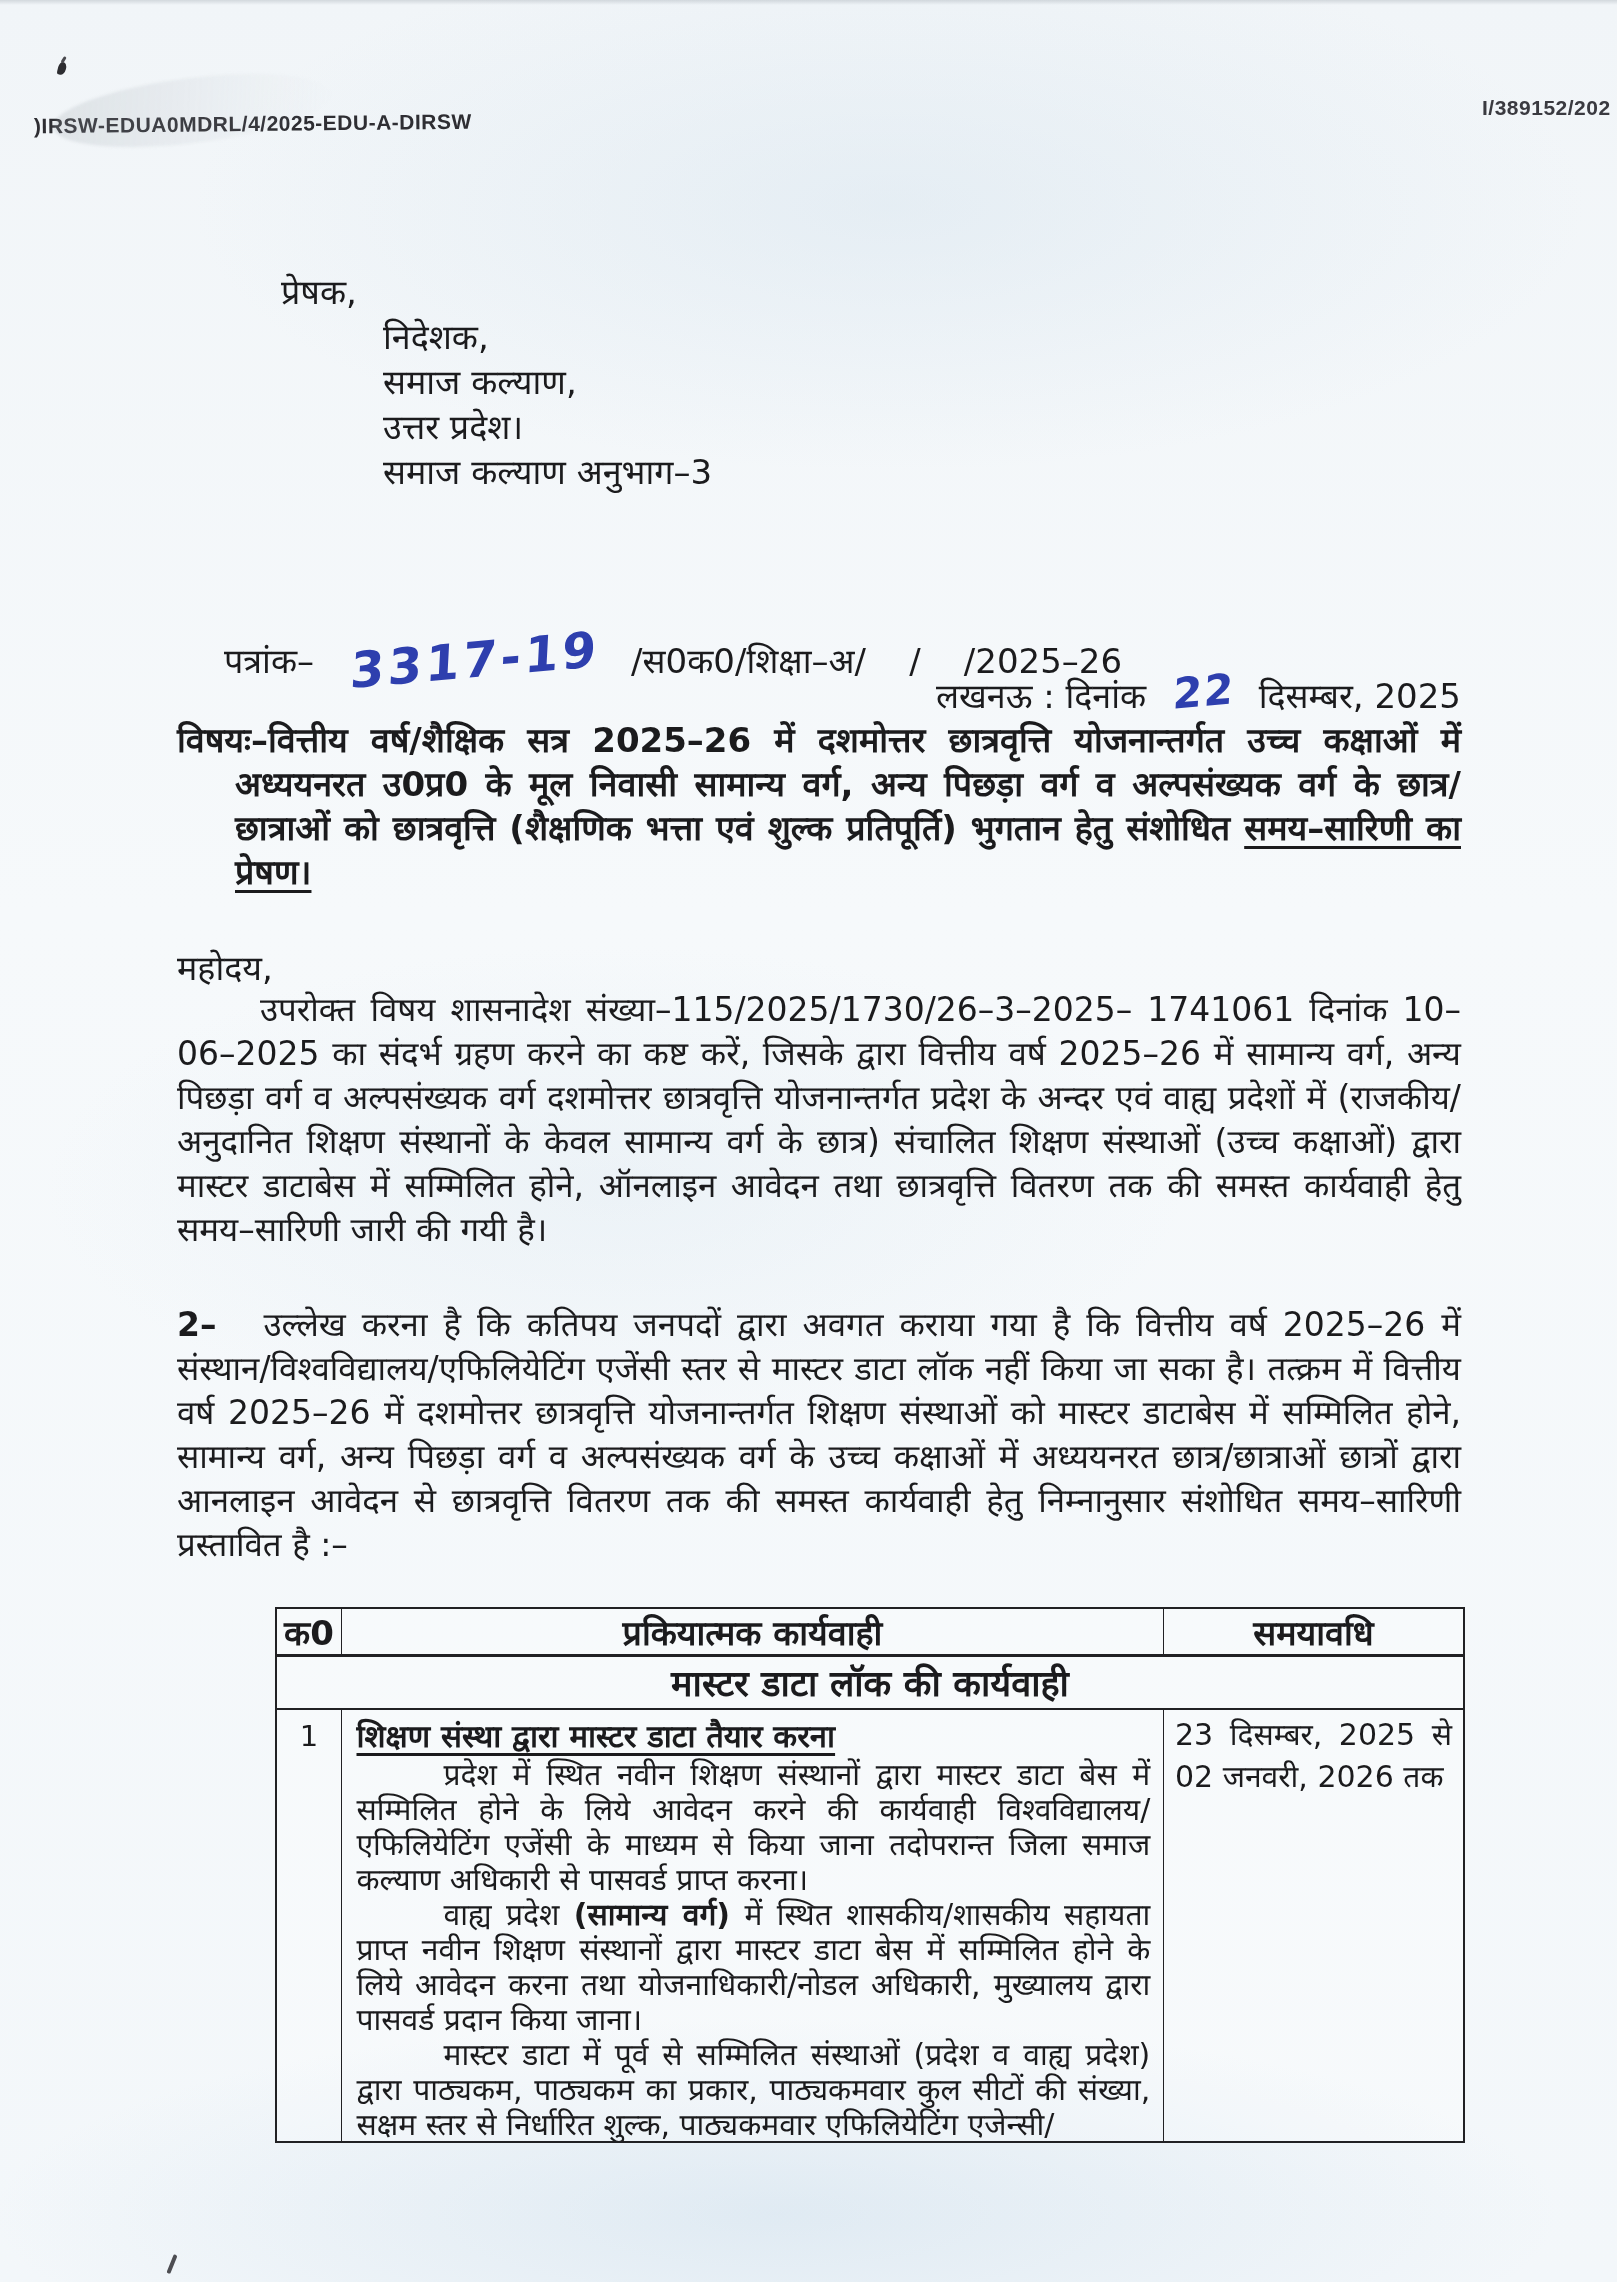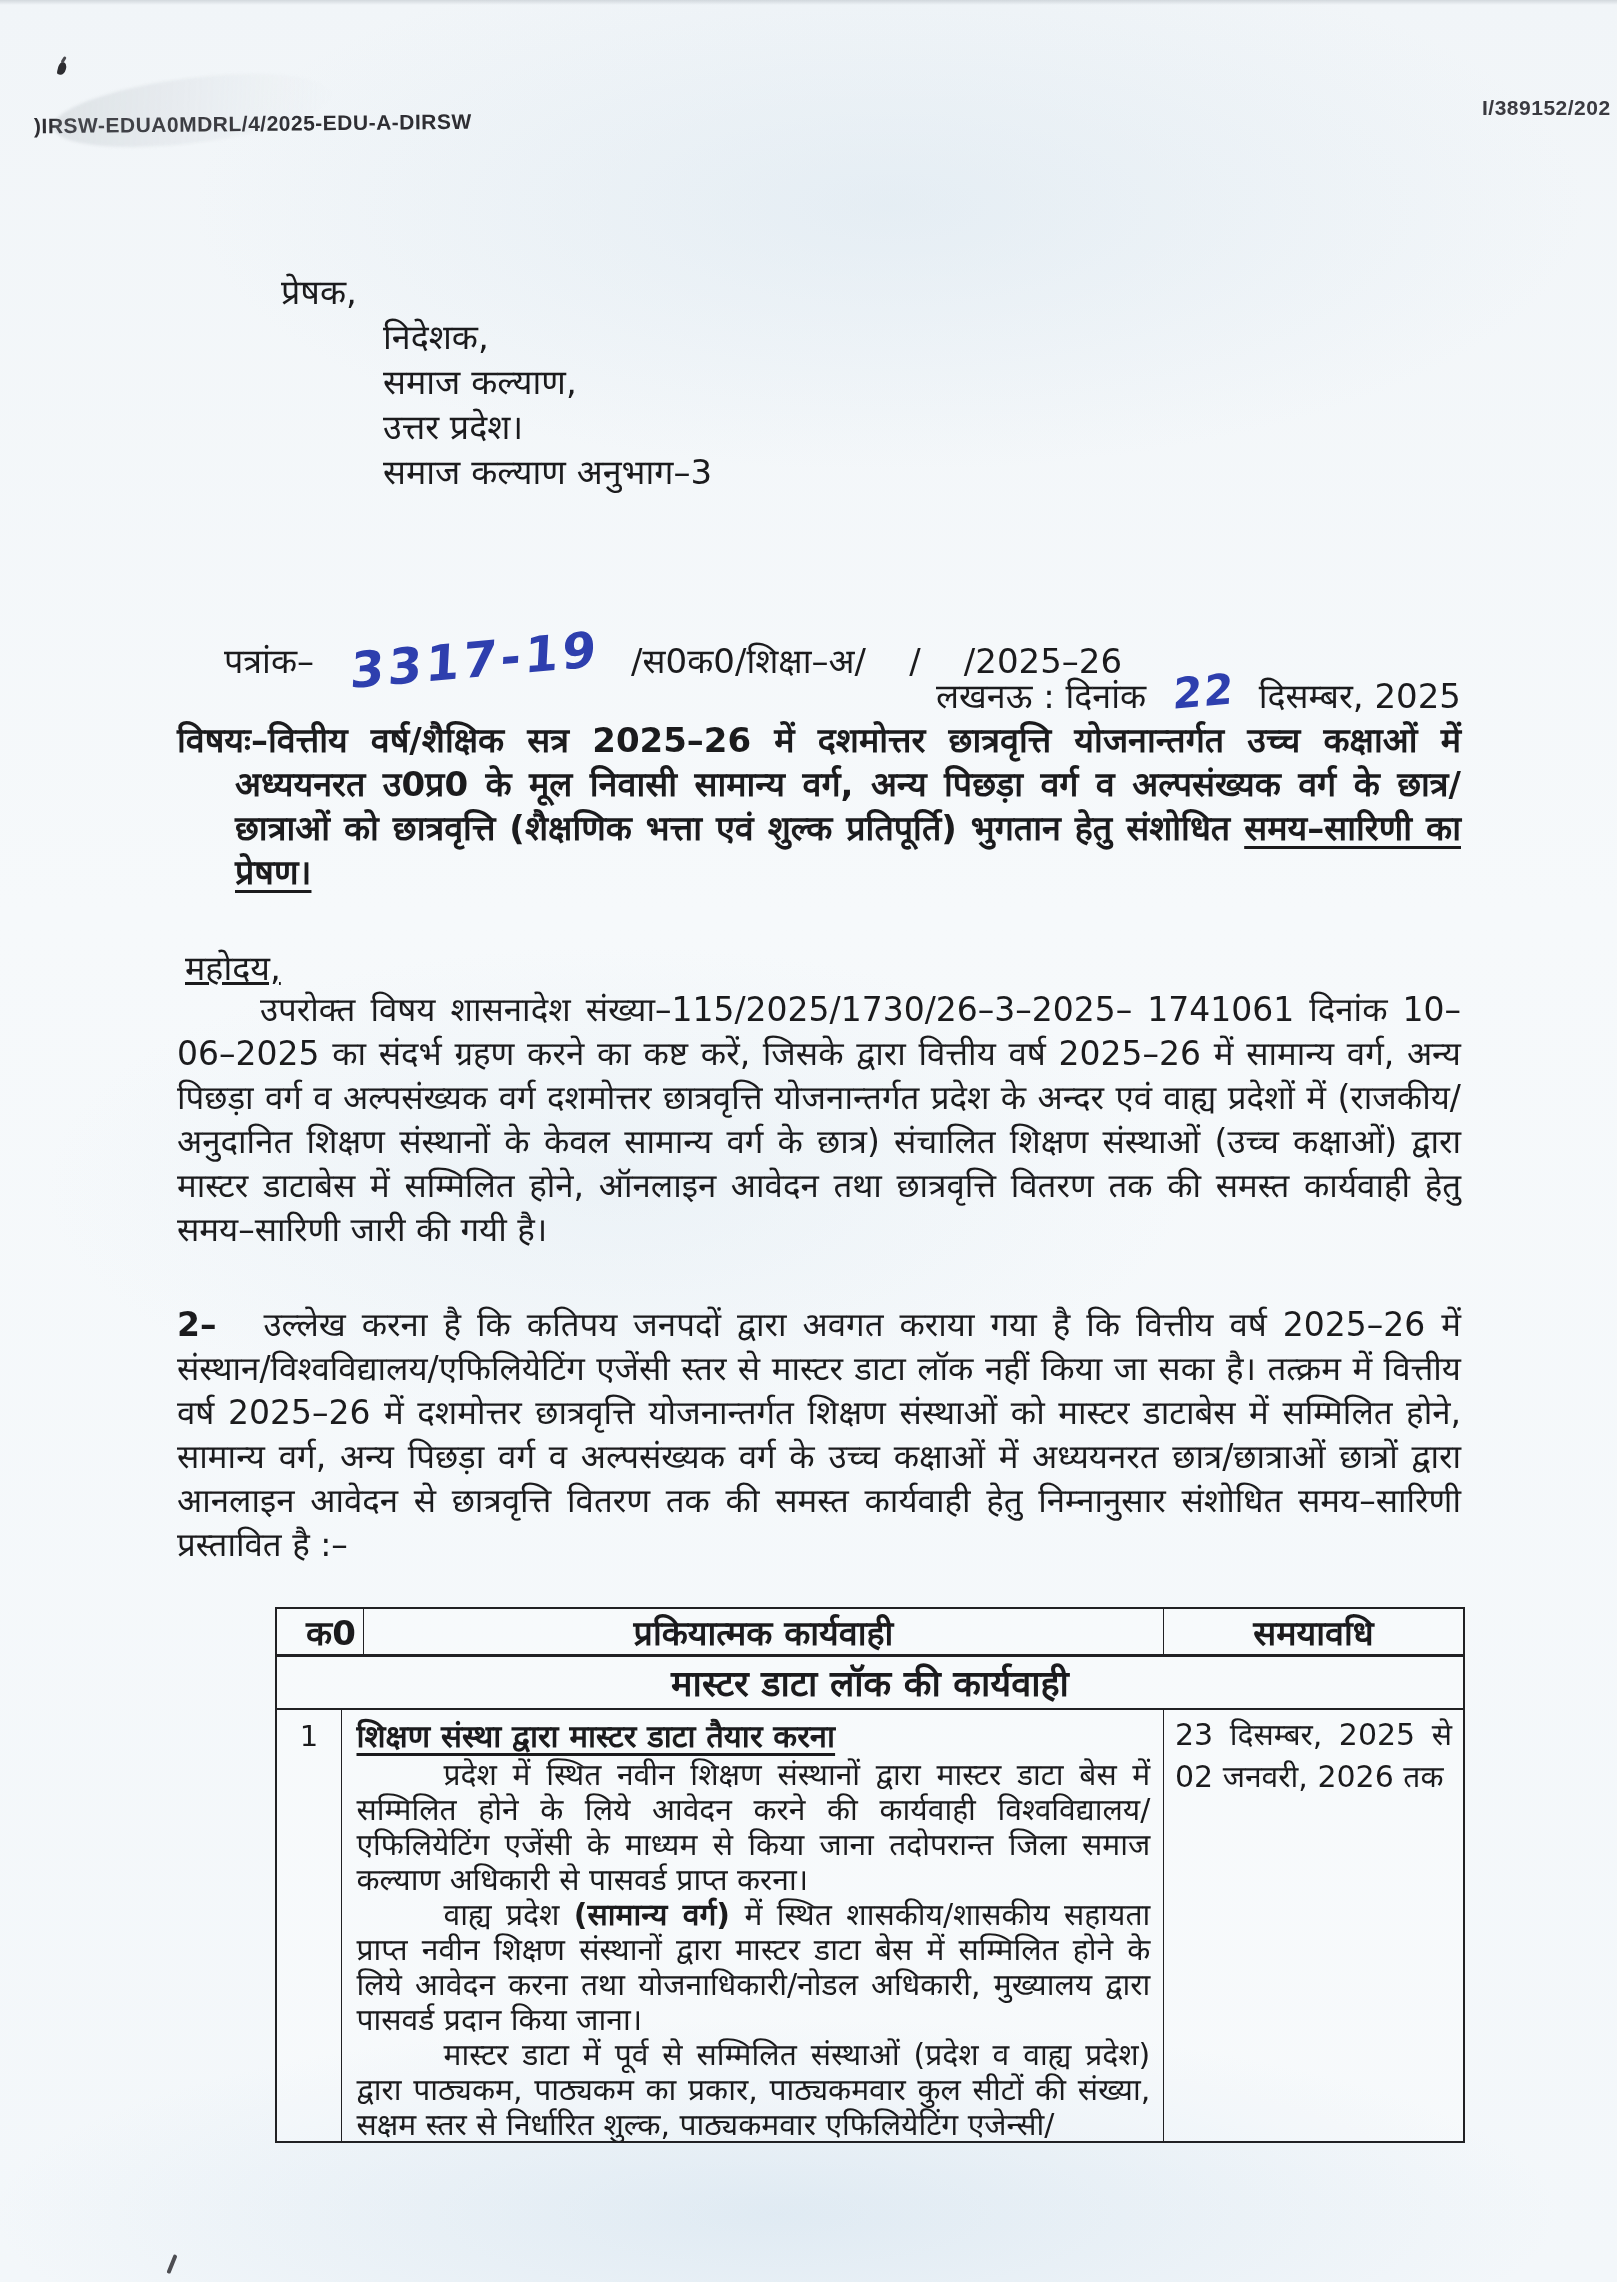--- a/index.html
+++ b/index.html
@@ -76,39 +76,39 @@
 
   
   .subject{
     position:absolute;left:177px;top:718px;width:1284px;
     font-size:34px;line-height:44px;font-weight:bold;
     text-align:justify;
     padding-left:58px;text-indent:-58px;box-sizing:border-box;
   }
   .ul{text-decoration:underline;text-underline-offset:6.3px;text-decoration-thickness:2.7px;}
 
-  .salutation{position:absolute;left:185px;top:944px;font-size:34px;text-decoration:underline;}
+  .salutation{position:absolute;left:177px;top:944px;font-size:34px;}
 
   .para{
     position:absolute;left:177px;width:1284px;margin:0;
     font-size:33px;line-height:44px;text-align:justify;
   }
   .p1{top:988px;text-indent:83px;}
   .p2{top:1303px;}
   .pnum{font-weight:bold;margin-right:47px;}
 
   
   .dtable{
     position:absolute;left:275px;top:1607px;width:1190px;height:536px;
     border:2.7px solid #212124;box-sizing:border-box;
     font-size:30px;
     background:rgba(255,255,255,.25);
   }
   .thead{display:flex;height:45px;border-bottom:3.6px solid #212124;}
-  .thead>div{display:flex;align-items:center;justify-content:center;font-weight:bold;font-size:34px;margin-left:22px;}
+  .thead>div{display:flex;align-items:center;justify-content:center;font-weight:bold;font-size:34px;}
   .c-sno{width:65px;flex:none;border-right:1.8px solid #212124;box-sizing:border-box;}
   .c-main{flex:1;box-sizing:border-box;}
   .c-dur{width:300px;flex:none;border-left:1.8px solid #212124;box-sizing:border-box;}
   .tsection{
     height:51px;border-bottom:2.7px solid #212124;
     display:flex;align-items:center;justify-content:center;
     font-weight:bold;font-size:36px;
   }
   .trow{display:flex;height:431px;}
   .cell-sno{font-size:29px;text-align:center;padding-top:9px;border-right:1.8px solid #212124;}

